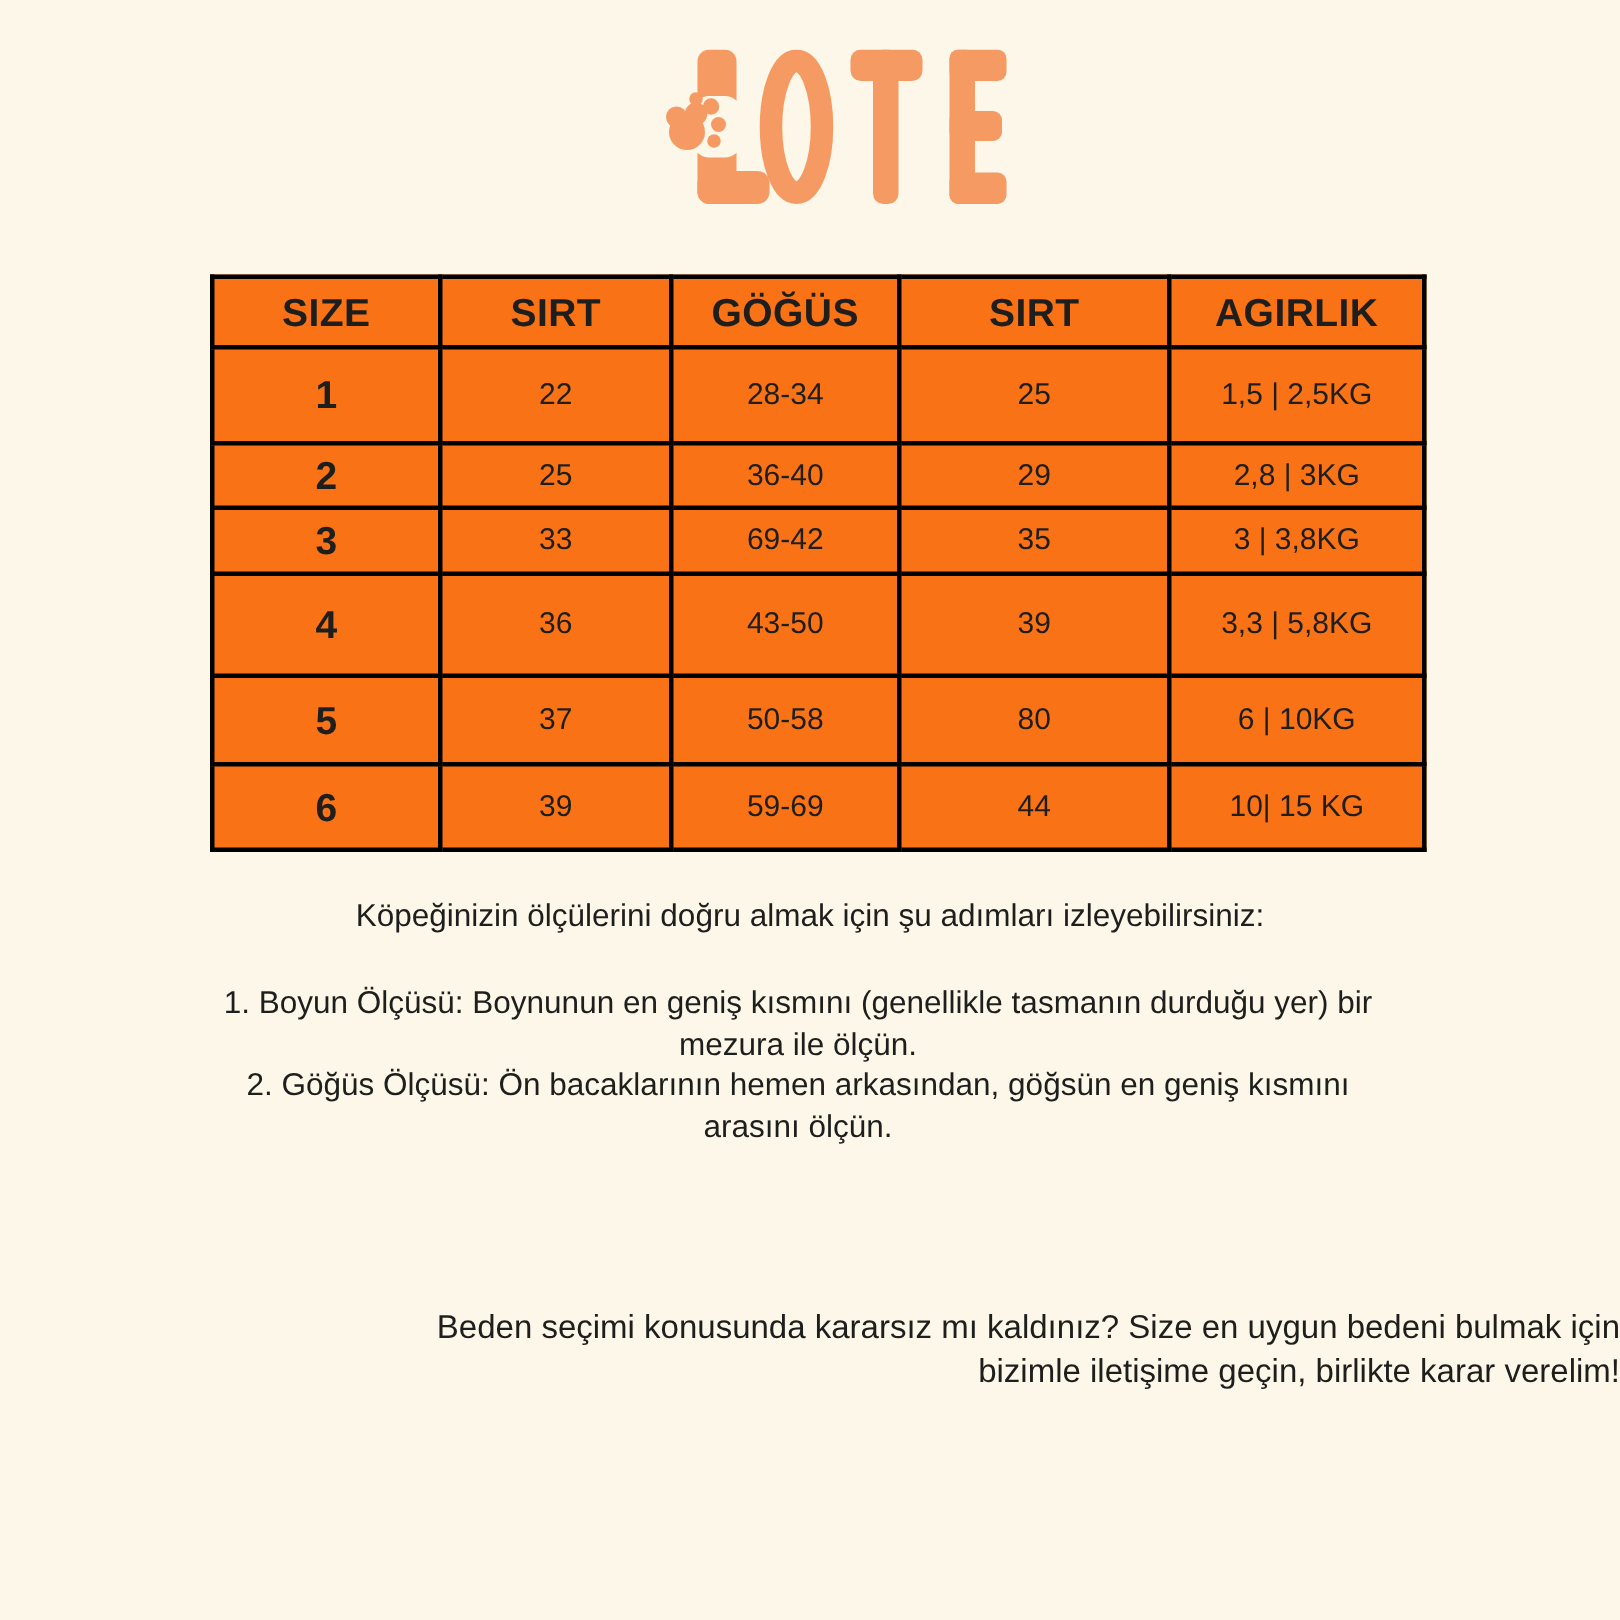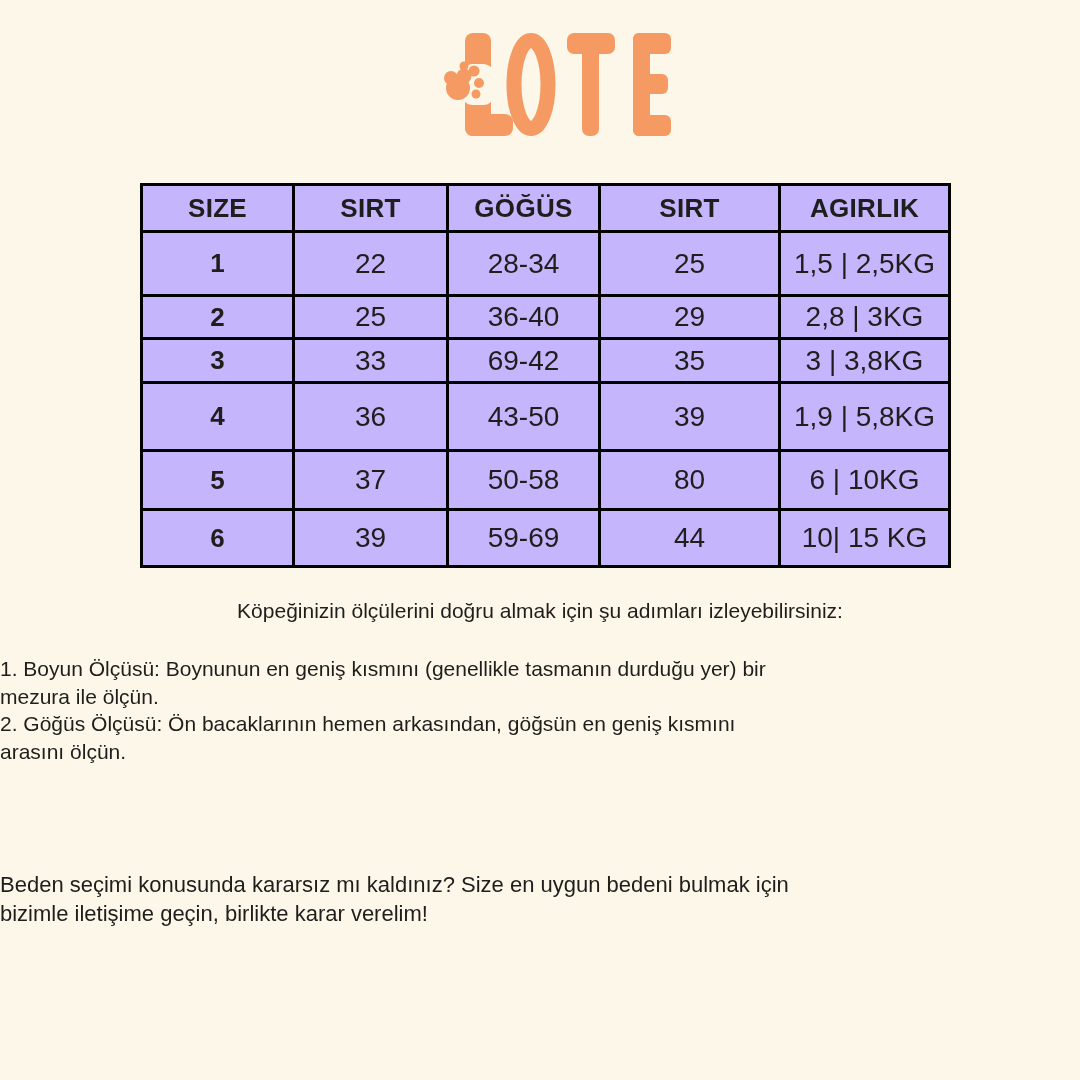--- a/index.html
+++ b/index.html
@@ -13,47 +13,47 @@
   }
   .page { position:absolute; inset:0; }
 
   
   .logo { position:absolute; left:440px; top:33px; width:235px; height:103px; }
 
   
   .size-table {
     position:absolute; left:140px; top:183px; width:808px;
     border-collapse:collapse; table-layout:fixed;
-    background:#c4b5fd;
+    background:#f97316;
   }
   .size-table th, .size-table td {
     border:3px solid #000;
     text-align:center; vertical-align:middle; padding:0;
     overflow:hidden; white-space:nowrap;
   }
   .size-table th { font-size:26px; font-weight:bold; height:47px; letter-spacing:0.3px; }
-  .size-table td { font-size:28px; font-weight:normal; }
+  .size-table td { font-size:20px; font-weight:normal; }
   .size-table td.size-col { font-weight:bold; font-size:26px; }
   .size-table tbody tr:nth-child(1) { height:64px; }
   .size-table tbody tr:nth-child(2) { height:43px; }
   .size-table tbody tr:nth-child(3) { height:44px; }
   .size-table tbody tr:nth-child(4) { height:68px; }
   .size-table tbody tr:nth-child(5) { height:59px; }
   .size-table tbody tr:nth-child(6) { height:57px; }
   col.c1 { width:152px; } col.c2 { width:154px; } col.c3 { width:152px; }
   col.c4 { width:180px; } col.c5 { width:170px; }
 
   
   .intro {
     position:absolute; top:599px; left:0; width:1080px;
     text-align:center; font-size:21px; white-space:nowrap;
   }
-  .steps { position:absolute; top:655px; left:0; width:1064px; }
+  .steps { position:absolute; top:655px; left:0; width:1064px; text-align:center; }
   .steps .line { font-size:21px; line-height:27.5px; white-space:nowrap; }
-  .contact { position:absolute; top:870px; left:0; width:1080px; text-align:left; }
+  .contact { position:absolute; top:870px; left:0; width:1080px; text-align:right; }
   .contact .line { font-size:22px; line-height:29px; white-space:nowrap; }
 </style>
 </head>
 <body>
 
 <div class="page">
 
   <svg class="logo" viewBox="-10 0 235 103" xmlns="http://www.w3.org/2000/svg" aria-label="LOTE">
     <g fill="#F49A62">
       <rect x="15" y="0" width="26" height="103" rx="8"></rect>
@@ -122,21 +122,21 @@
           <td>33</td>
           <td>69-42</td>
           <td>35</td>
           <td>3 | 3,8KG</td>
         </tr>
         <tr>
           <td class="size-col">4</td>
           <td>36</td>
           <td>43-50</td>
           <td>39</td>
-          <td>1,9 | 5,8KG</td>
+          <td>3,3 | 5,8KG</td>
         </tr>
         <tr>
           <td class="size-col">5</td>
           <td>37</td>
           <td>50-58</td>
           <td>80</td>
           <td>6 | 10KG</td>
         </tr>
         <tr>
           <td class="size-col">6</td>

